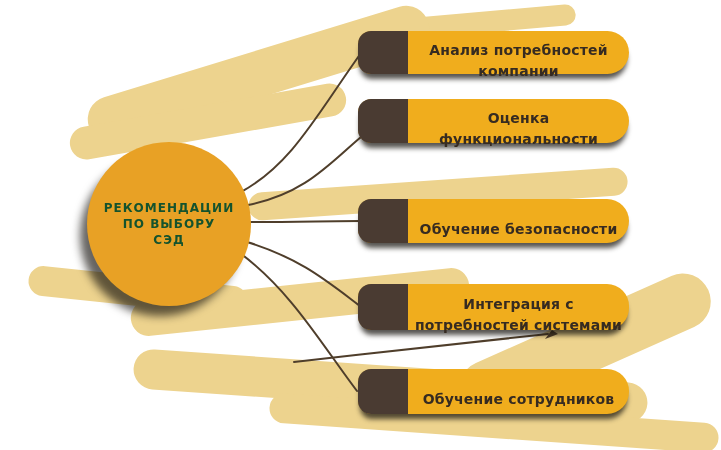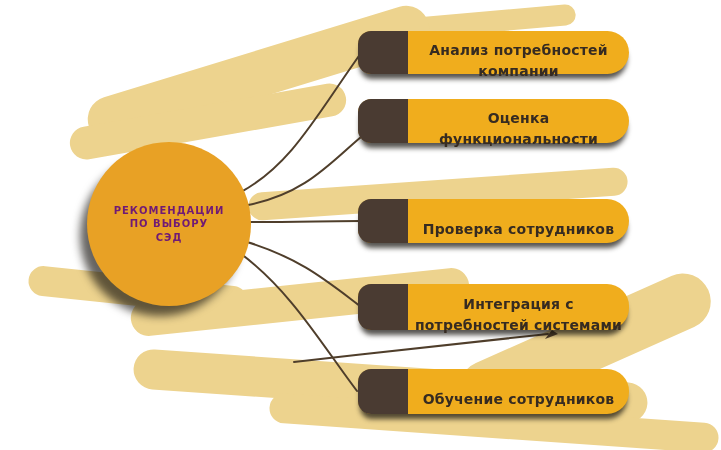--- a/index.html
+++ b/index.html
@@ -21,21 +21,21 @@
 
   .connectors{position:absolute;left:0;top:0;width:721px;height:450px;}
   .connectors path{fill:none;stroke:#4f3e2b;stroke-width:2;stroke-linecap:round;}
 
   .hub{
     position:absolute;left:87px;top:142px;width:164px;height:164px;border-radius:50%;
     background:#e8a125;display:flex;align-items:center;justify-content:center;text-align:center;
     box-shadow:-9px 12px 9px -2px rgba(20,17,12,0.65);
   }
   .hub-label{
-    color:#701a75;font-weight:bold;font-size:10px;letter-spacing:1px;
+    color:#14532d;font-weight:bold;font-size:12px;letter-spacing:1px;
     line-height:1.35;white-space:pre-line;text-transform:uppercase;
   }
 
   .pill{
     position:absolute;left:358px;width:271px;background:#f0ad1d;
     border-radius:14px 22px 22px 14px;
     box-shadow:0 7px 5px -2px rgba(22,19,14,0.72);
     display:flex;align-items:center;
   }
   .pill .cap{
@@ -88,21 +88,21 @@
     <div class="label">Анализ потребностей
 компании</div>
   </div>
   <div class="pill p2">
     <div class="cap"></div>
     <div class="label">Оценка
 функциональности</div>
   </div>
   <div class="pill p3">
     <div class="cap"></div>
-    <div class="label">Проверка сотрудников</div>
+    <div class="label">Обучение безопасности</div>
   </div>
   <div class="pill p4">
     <div class="cap"></div>
     <div class="label">Интеграция с
 потребностей системами</div>
   </div>
   <div class="pill p5">
     <div class="cap"></div>
     <div class="label">Обучение сотрудников</div>
   </div>

